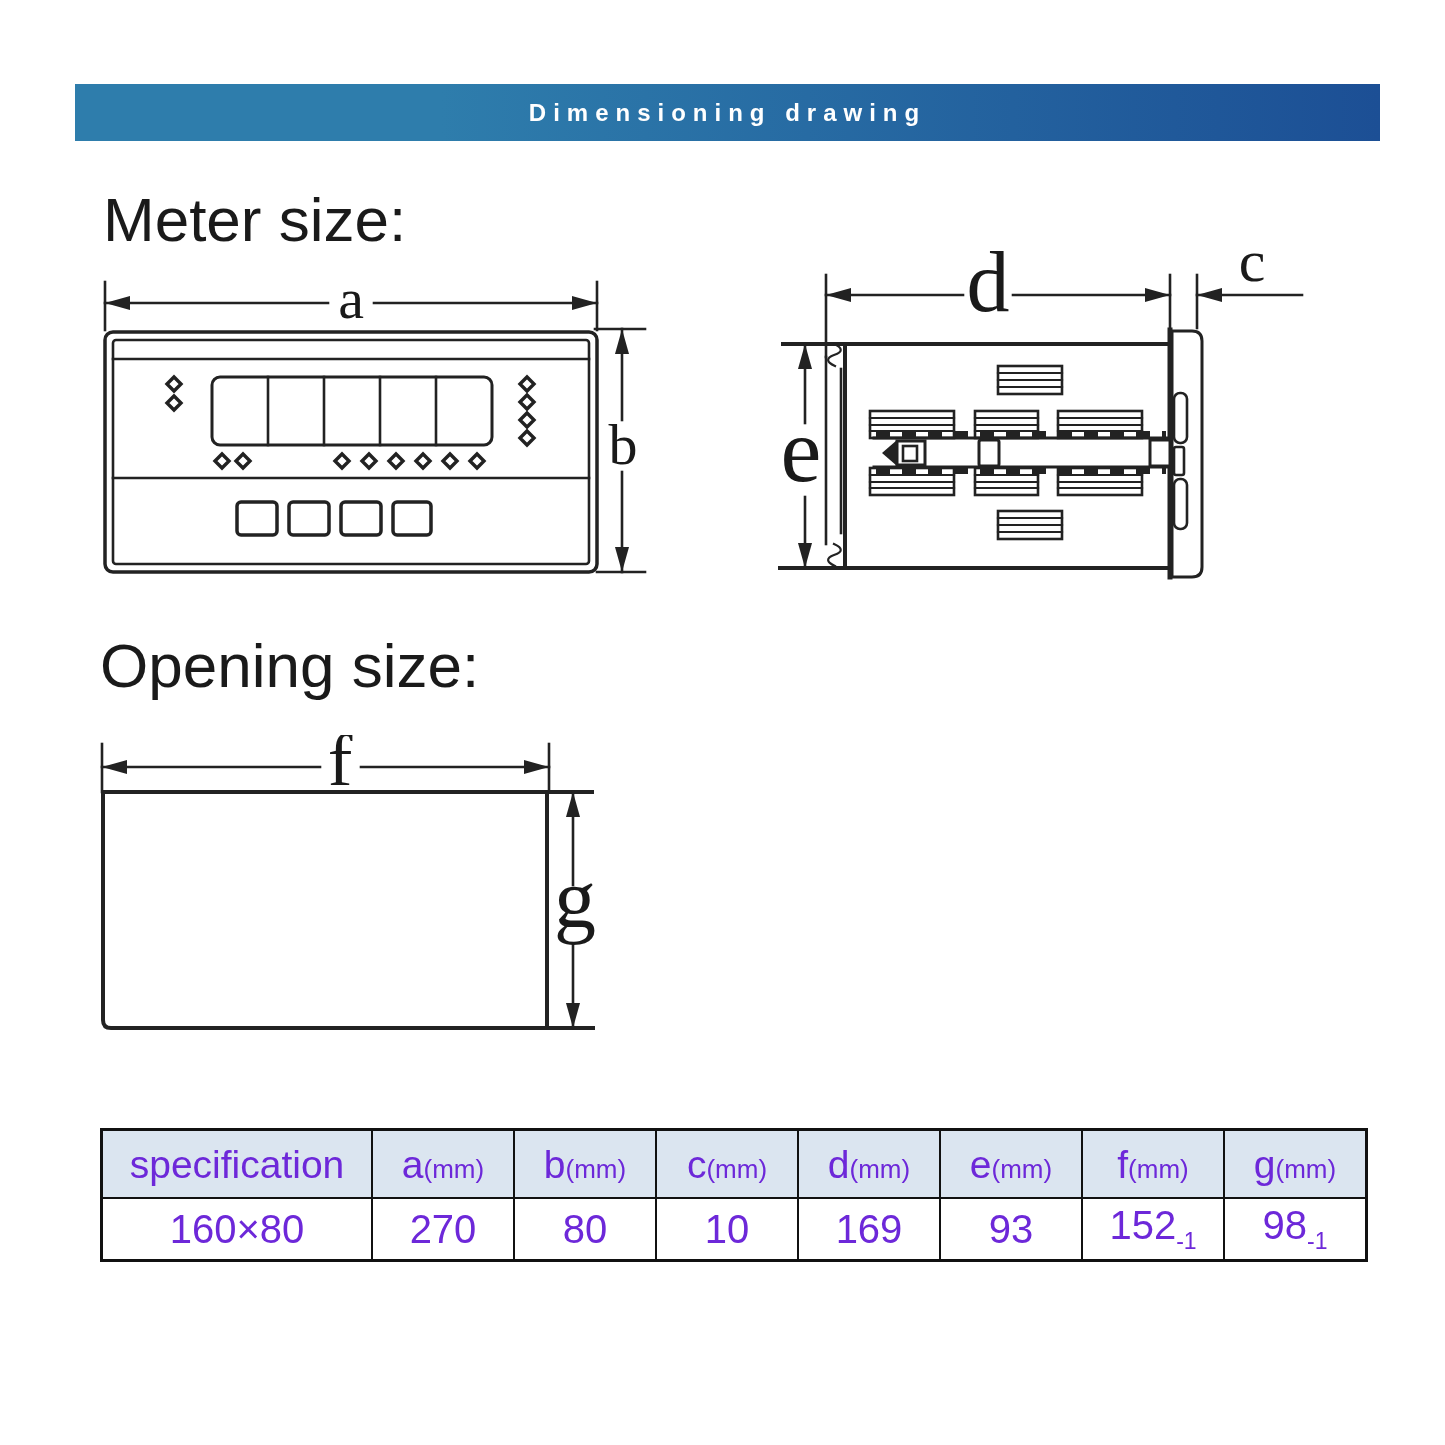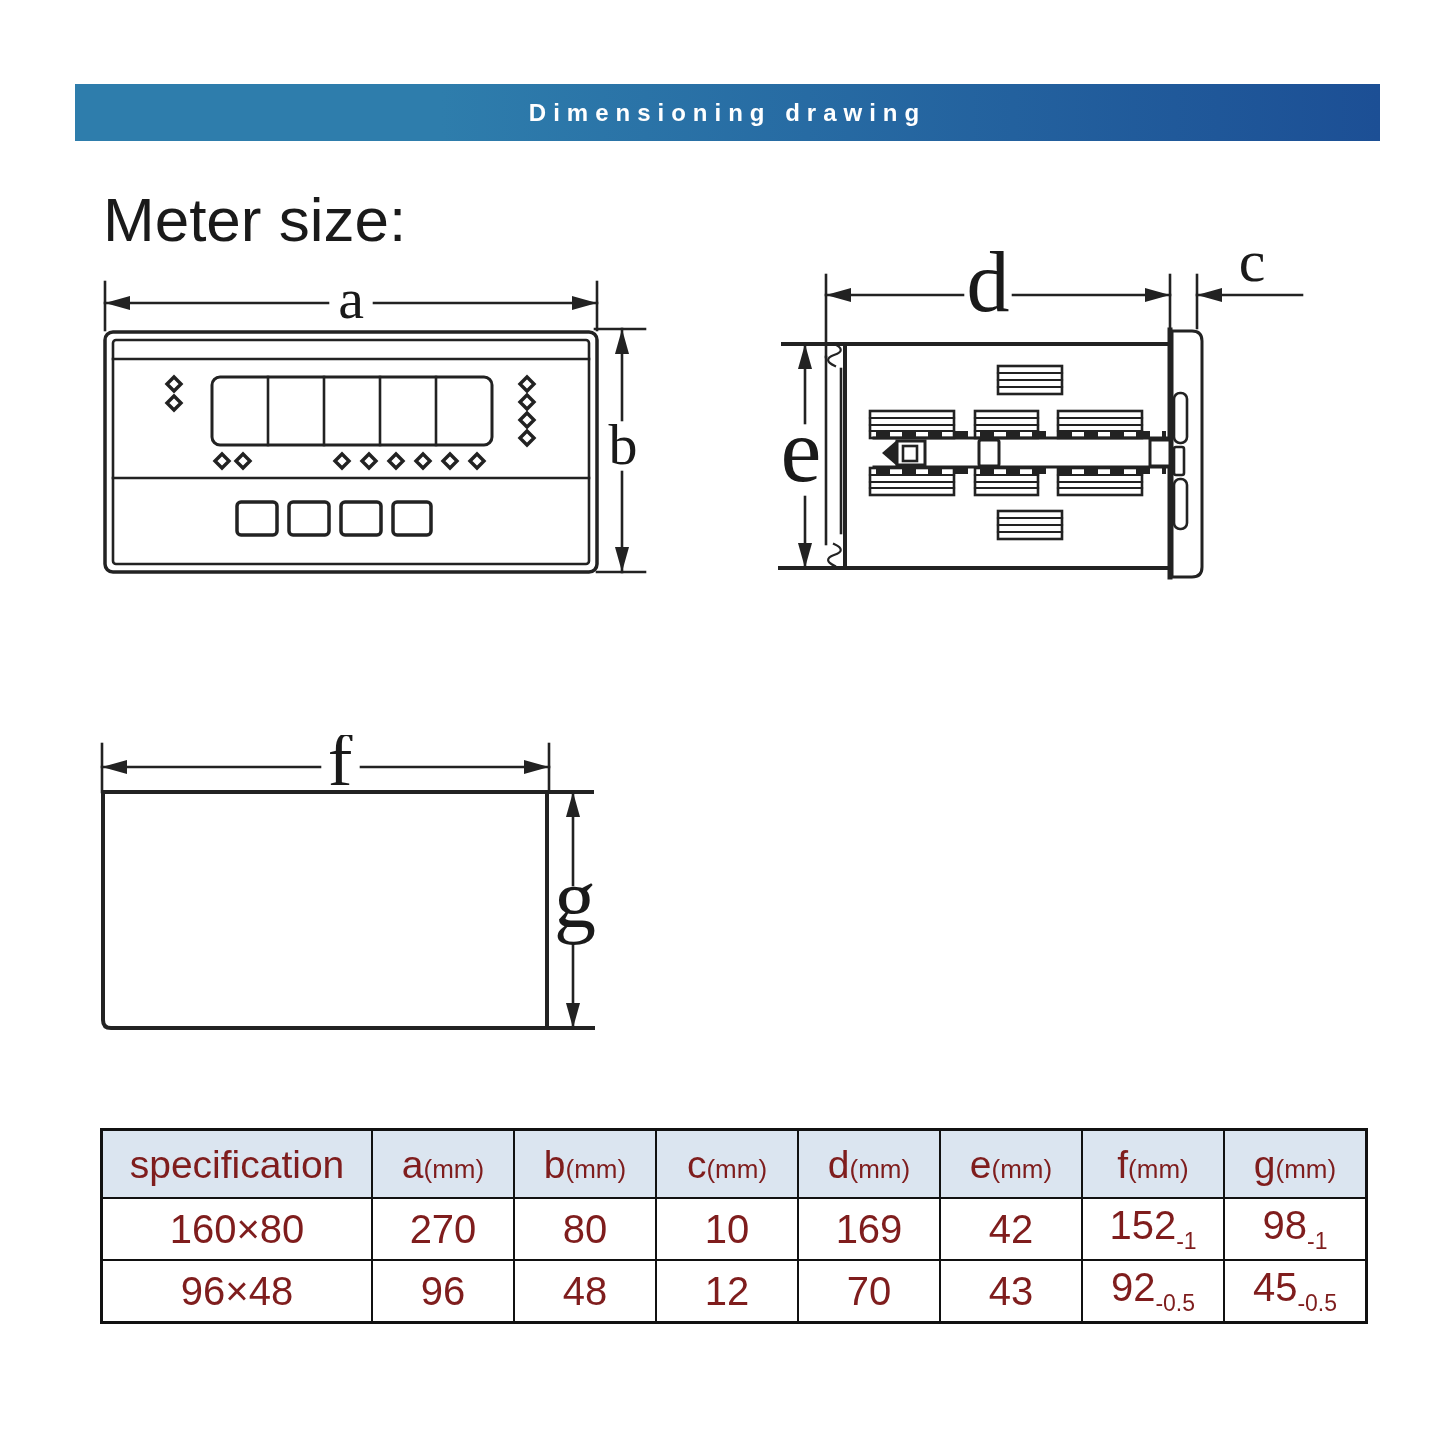--- a/index.html
+++ b/index.html
@@ -33,21 +33,21 @@
   .s4{stroke-width:4px;}
   .s5{stroke-width:5px;}
   .teeth{stroke:#222;stroke-width:6px;stroke-dasharray:14 12;fill:none;}
   .dia{fill:#fff;stroke:#222;stroke-width:3.4px;}
   .dim{font-family:"Liberation Serif","DejaVu Serif",serif;fill:#1a1a1a;}
 
   
   .spec-table{position:absolute;left:100px;top:1128px;border-collapse:collapse;
           table-layout:fixed;border:3px solid #111;}
   .spec-table td{border:2px solid #111;text-align:center;vertical-align:middle;
-          font-size:40px;color:#7f1d1d;background:#fff;padding:0;}
+          font-size:40px;color:#6d28d9;background:#fff;padding:0;}
   .spec-table tr.head td{background:#dbe5f0;height:66px;}
   .spec-table tr.body-row td{height:60px;}
   .col-spec{width:268px;}
   .col-dim{width:140px;}
   .hname{font-size:39px;}
   .hunit{font-size:26px;}
   .tol{font-size:23px;vertical-align:-10px;letter-spacing:0;}
 </style>
 </head>
 <body>
@@ -218,20 +218,21 @@
     </g>
 
     <g>
       <path class="ln s3 wh" d="M402,86 L422,86 Q432,86 432,96 L432,322 Q432,332 422,332 L402,332 Z"></path>
       <rect class="ln s25" x="404" y="148" width="13" height="50" rx="6"></rect>
       <rect class="ln s25" x="404" y="202" width="10" height="28" rx="2"></rect>
       <rect class="ln s25" x="404" y="234" width="13" height="50" rx="6"></rect>
     </g>
   </svg>
 
+  <div class="sec-label opening-label">Opening size:</div>
 
   <svg class="opening-view" width="560" height="330" viewBox="0 0 560 330">
 
     <g>
       <line class="ln s25" x1="7" y1="9" x2="7" y2="57"></line>
       <line class="ln s25" x1="454" y1="9" x2="454" y2="57"></line>
       <line class="ln s25" x1="7" y1="32" x2="225" y2="32"></line>
       <line class="ln s25" x1="266" y1="32" x2="454" y2="32"></line>
       <polygon class="fl" points="7,32 32,25 32,39"></polygon>
       <polygon class="fl" points="454,32 429,25 429,39"></polygon>
@@ -263,30 +264,20 @@
       <td class="col-dim"><span class="hname">e</span><span class="hunit">(mm)</span></td>
       <td class="col-dim"><span class="hname">f</span><span class="hunit">(mm)</span></td>
       <td class="col-dim"><span class="hname">g</span><span class="hunit">(mm)</span></td>
     </tr>
     <tr class="body-row">
       <td><span>160×80</span></td>
       <td><span>270</span></td>
       <td><span>80</span></td>
       <td><span>10</span></td>
       <td><span>169</span></td>
-      <td><span>42</span></td>
+      <td><span>93</span></td>
       <td><span>152</span><span class="tol">-1</span></td>
       <td><span>98</span><span class="tol">-1</span></td>
     </tr>
-    <tr class="body-row">
-      <td><span>96×48</span></td>
-      <td><span>96</span></td>
-      <td><span>48</span></td>
-      <td><span>12</span></td>
-      <td><span>70</span></td>
-      <td><span>43</span></td>
-      <td><span>92</span><span class="tol">-0.5</span></td>
-      <td><span>45</span><span class="tol">-0.5</span></td>
-    </tr>
   </tbody>
     </table>
 
 </div>
 
 </body></html>

